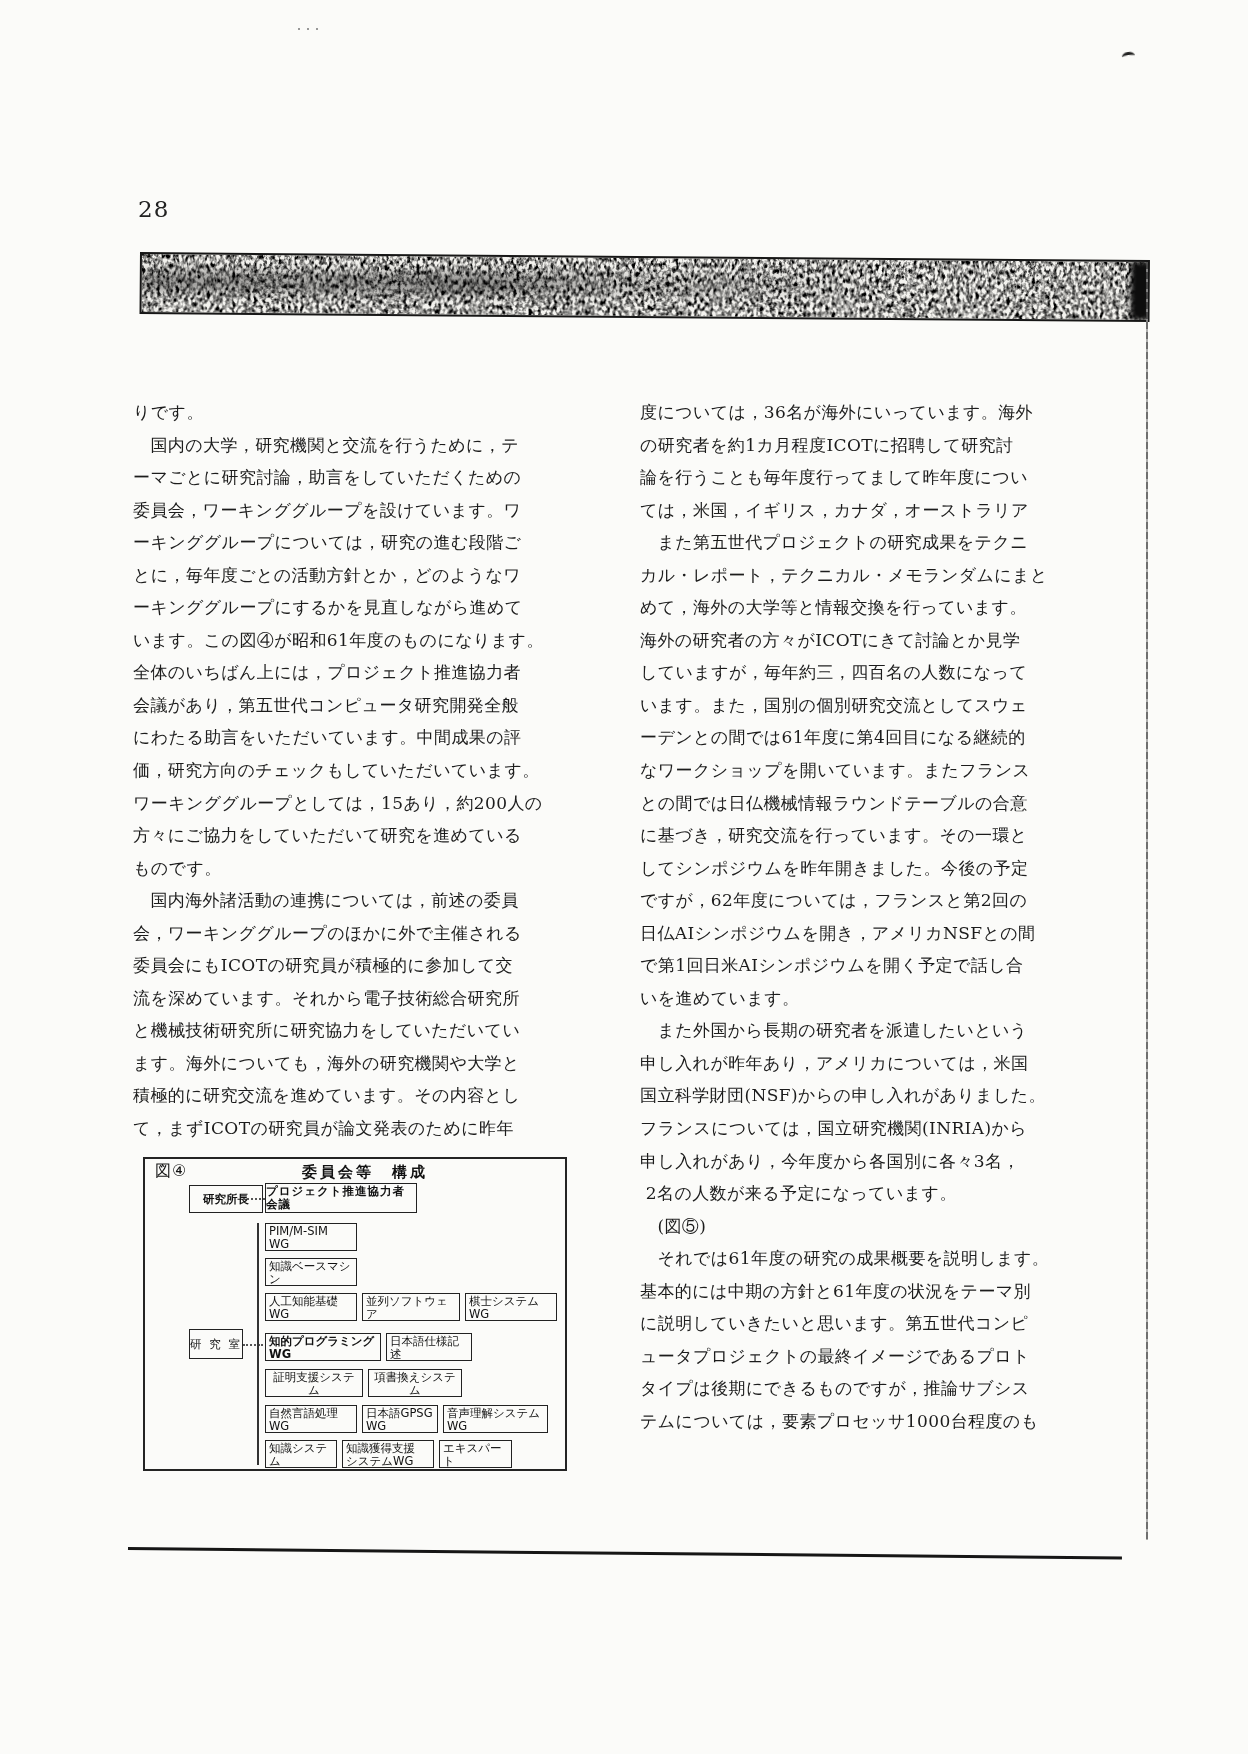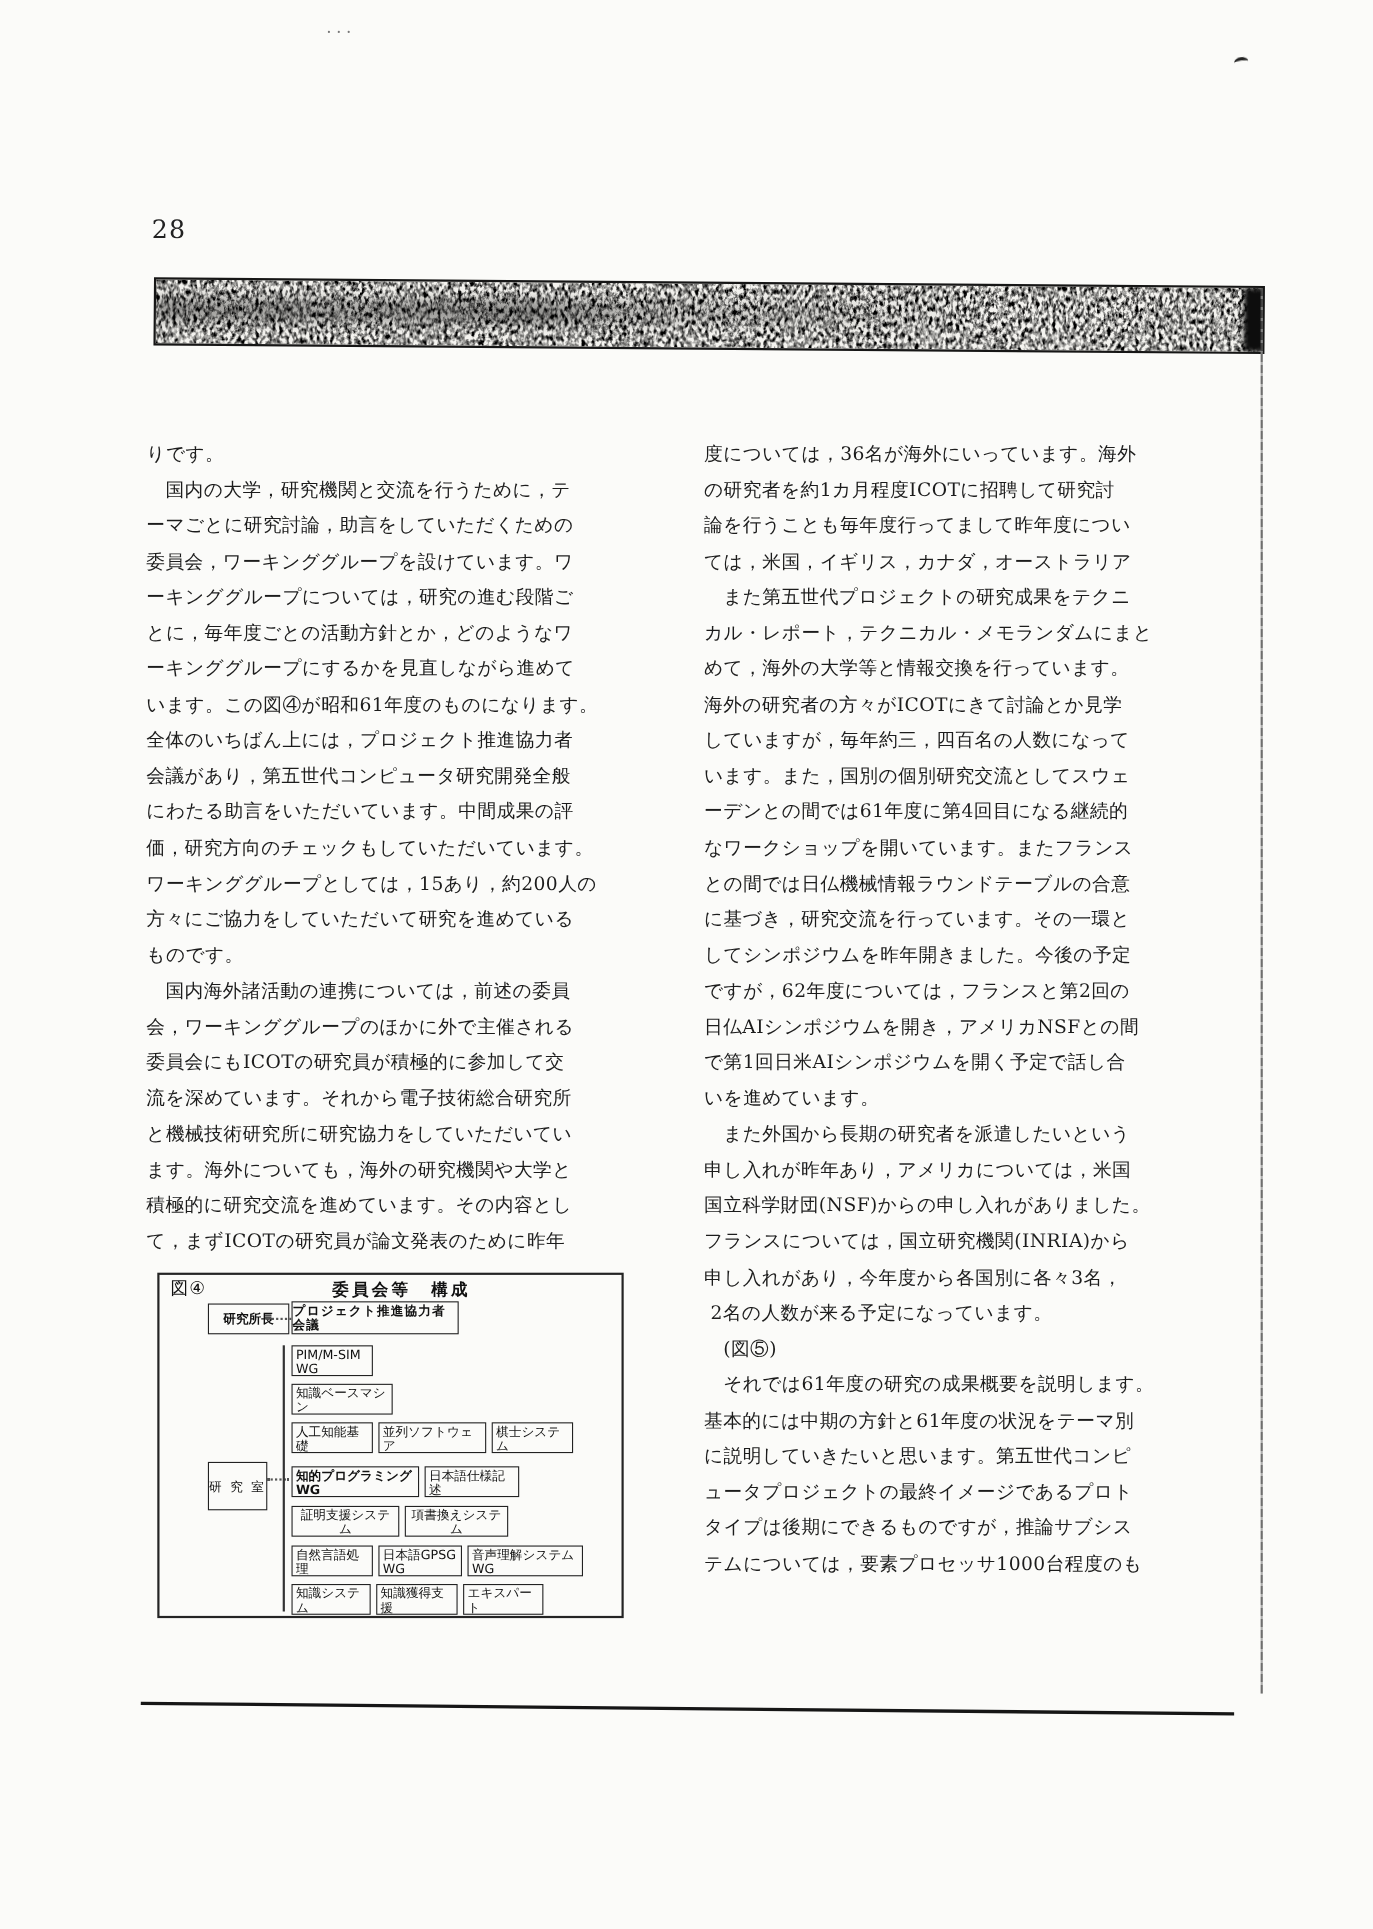--- a/index.html
+++ b/index.html
@@ -75,33 +75,33 @@
   .fig-title{position:absolute;left:110px;top:7px;width:220px;text-align:center;
     font-size:15px;font-weight:bold;letter-spacing:3px;}
   .obox{
     position:absolute;border:1.5px solid #222;box-sizing:border-box;
     display:flex;align-items:center;justify-content:center;
     background:#fbfbf9;white-space:pre-line;text-align:left;
   }
   .obox.b{font-weight:bold;}
   .dir{left:44px;top:26px;width:74px;height:28px;font-weight:bold;}
   .council{left:120px;top:24px;width:152px;height:30px;letter-spacing:1px;}
-  .lab{left:44px;top:170px;width:54px;height:44px;letter-spacing:2px;}
+  .lab{left:44px;top:170px;width:54px;height:30px;letter-spacing:2px;}
   .conn{position:absolute;border-top:2px dotted #555;height:0;}
   .conn1{left:98px;top:39px;width:22px;}
   .conn2{left:98px;top:185px;width:20px;}
   .tree{position:absolute;left:112px;top:64px;height:242px;border-left:2px solid #333;}
   .wg-row{position:absolute;left:120px;display:flex;gap:5px;}
   .r1{top:64px;}  .r2{top:99px;}  .r3{top:134px;}
   .r4{top:174px;} .r5{top:210px;text-align:center;} .r6{top:246px;} .r7{top:281px;}
   .wg{
     border:1.5px solid #222;box-sizing:border-box;height:28px;
     padding:1px 3px;white-space:pre-line;overflow:hidden;background:#fbfbf9;
   }
-  .w74{width:74px;} .w92{width:92px;} .w98{width:98px;} .w108{width:116px;font-weight:bold;}
+  .w74{width:92px;} .w92{width:92px;} .w98{width:98px;} .w108{width:116px;font-weight:bold;}
   .w86{width:86px;} .w94{width:94px;} .w76{width:76px;} .w96{width:105px;}
   .w72{width:72px;} .w73{width:73px;}
 
   
   .bottom-rule{
     position:absolute;left:128px;top:1547px;width:994px;height:3px;
     background:#161616;transform:rotate(0.55deg);transform-origin:left top;
   }
 </style>
 </head>

